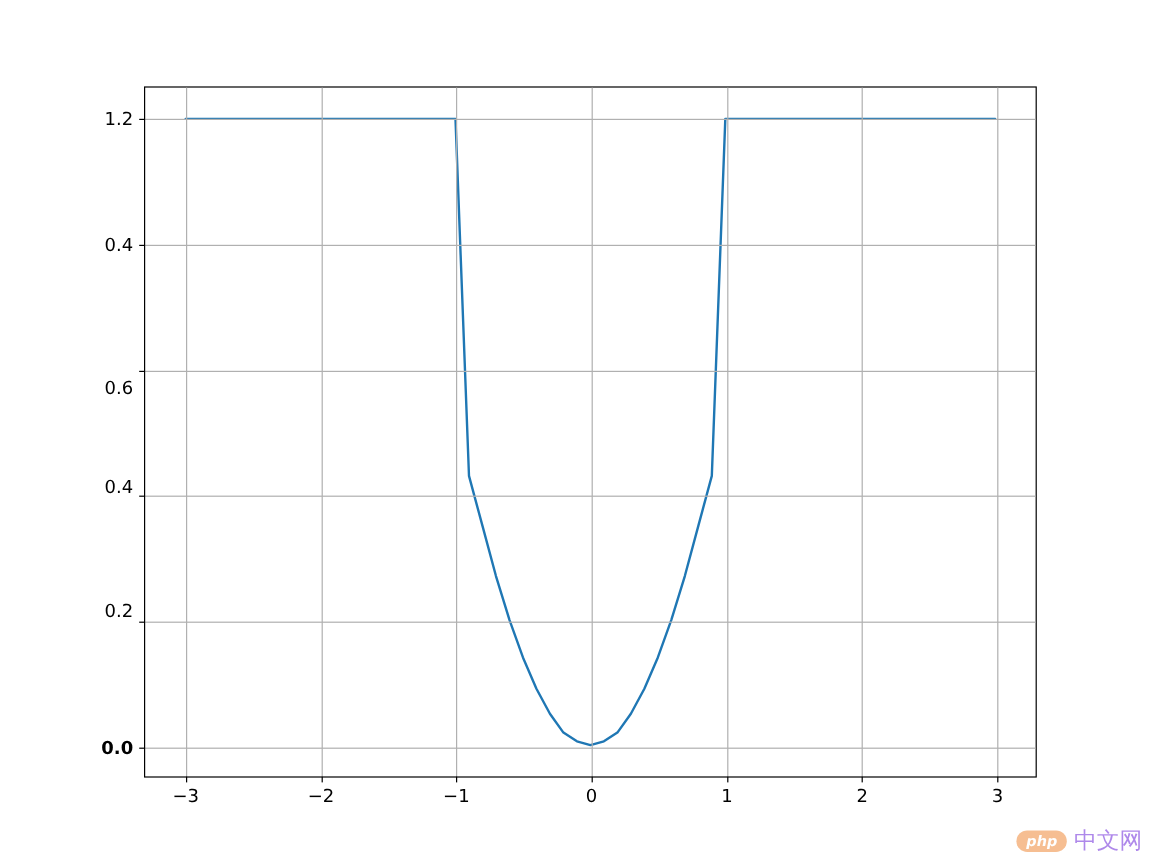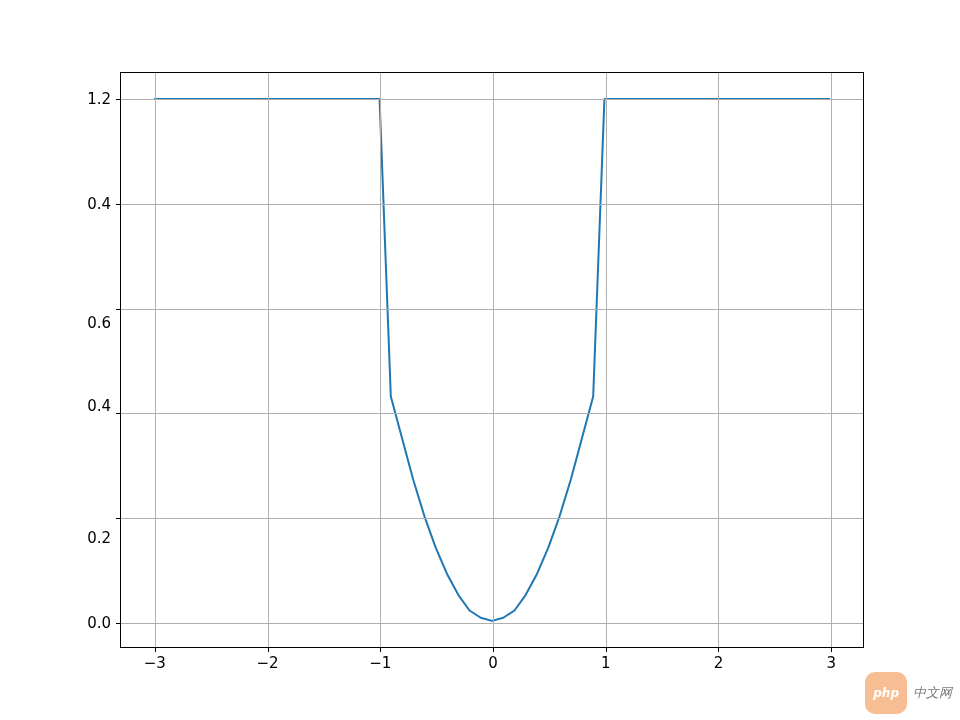--- a/index.html
+++ b/index.html
@@ -69,27 +69,26 @@
     align-items: center;
     gap: 6px;
     opacity: 0.55;
   }
   .wm-badge {
     background: #ef8a3a;
     color: #fff;
     font-size: 12px;
     font-style: italic;
     font-weight: bold;
-    padding: 14px 8px;
+    padding: 2px 8px;
     border-radius: 10px;
   }
   .wm-text {
-    color: #000000;
-    font-size: 13px;
-    font-style: italic;
+    color: #6d28d9;
+    font-size: 19px;
   }
 </style>
 </head>
 <body>
 
 <div class="figure">
   <div class="plot-area" id="plot-area" style="left: 120px; top: 72px; width: 744px; height: 576px;">
     <svg class="curve" id="curve-svg" preserveAspectRatio="none" viewBox="0 0 744 576">
       <polyline id="curve-poly" fill="none" stroke-width="2" stroke-linejoin="round" stroke-linecap="round" points="33.82,26.18 90.18,26.18 146.55,26.18 202.91,26.18 259.27,26.18 270.55,324.65 281.82,366.55 293.09,408.44 304.36,445.09 315.64,476.51 326.91,502.69 338.18,523.64 349.45,539.35 360.73,546.68 372.00,549.82 383.27,546.68 394.55,539.35 405.82,523.64 417.09,502.69 428.36,476.51 439.64,445.09 450.91,408.44 462.18,366.55 473.45,324.65 484.73,26.18 541.09,26.18 597.45,26.18 653.82,26.18 710.18,26.18" stroke="#1f77b4"></polyline>
     </svg>
@@ -109,24 +108,24 @@
       <div class="tick-x" style="left: 484.727px;"></div>
       <div class="tick-label-x" style="left: 484.727px;">1</div>
       <div class="grid-line-v" style="left: 597.455px;"></div>
       <div class="tick-x" style="left: 597.455px;"></div>
       <div class="tick-label-x" style="left: 597.455px;">2</div>
       <div class="grid-line-v" style="left: 710.182px;"></div>
       <div class="tick-x" style="left: 710.182px;"></div>
       <div class="tick-label-x" style="left: 710.182px;">3</div>
       <div class="grid-line-h" style="top: 549.818px;"></div>
       <div class="tick-y" style="top: 549.818px;"></div>
-      <div class="tick-label-y" style="top: 549.818px;">0.0</div>
+      <div class="tick-label-y" style="top: 549.818px; font-weight: bold;">0.0</div>
       <div class="grid-line-h" style="top: 445.091px;"></div>
       <div class="tick-y" style="top: 445.091px;"></div>
-      <div class="tick-label-y" style="top: 465px;">0.2</div>
+      <div class="tick-label-y" style="top: 436px;">0.2</div>
       <div class="grid-line-h" style="top: 340.364px;"></div>
       <div class="tick-y" style="top: 340.364px;"></div>
       <div class="tick-label-y" style="top: 333px;">0.4</div>
       <div class="grid-line-h" style="top: 235.636px;"></div>
       <div class="tick-y" style="top: 235.636px;"></div>
       <div class="tick-label-y" style="top: 250px;">0.6</div>
       <div class="grid-line-h" style="top: 130.909px;"></div>
       <div class="tick-y" style="top: 130.909px;"></div>
       <div class="tick-label-y" style="top: 130.909px;">0.4</div>
       <div class="grid-line-h" style="top: 26.1818px;"></div>

